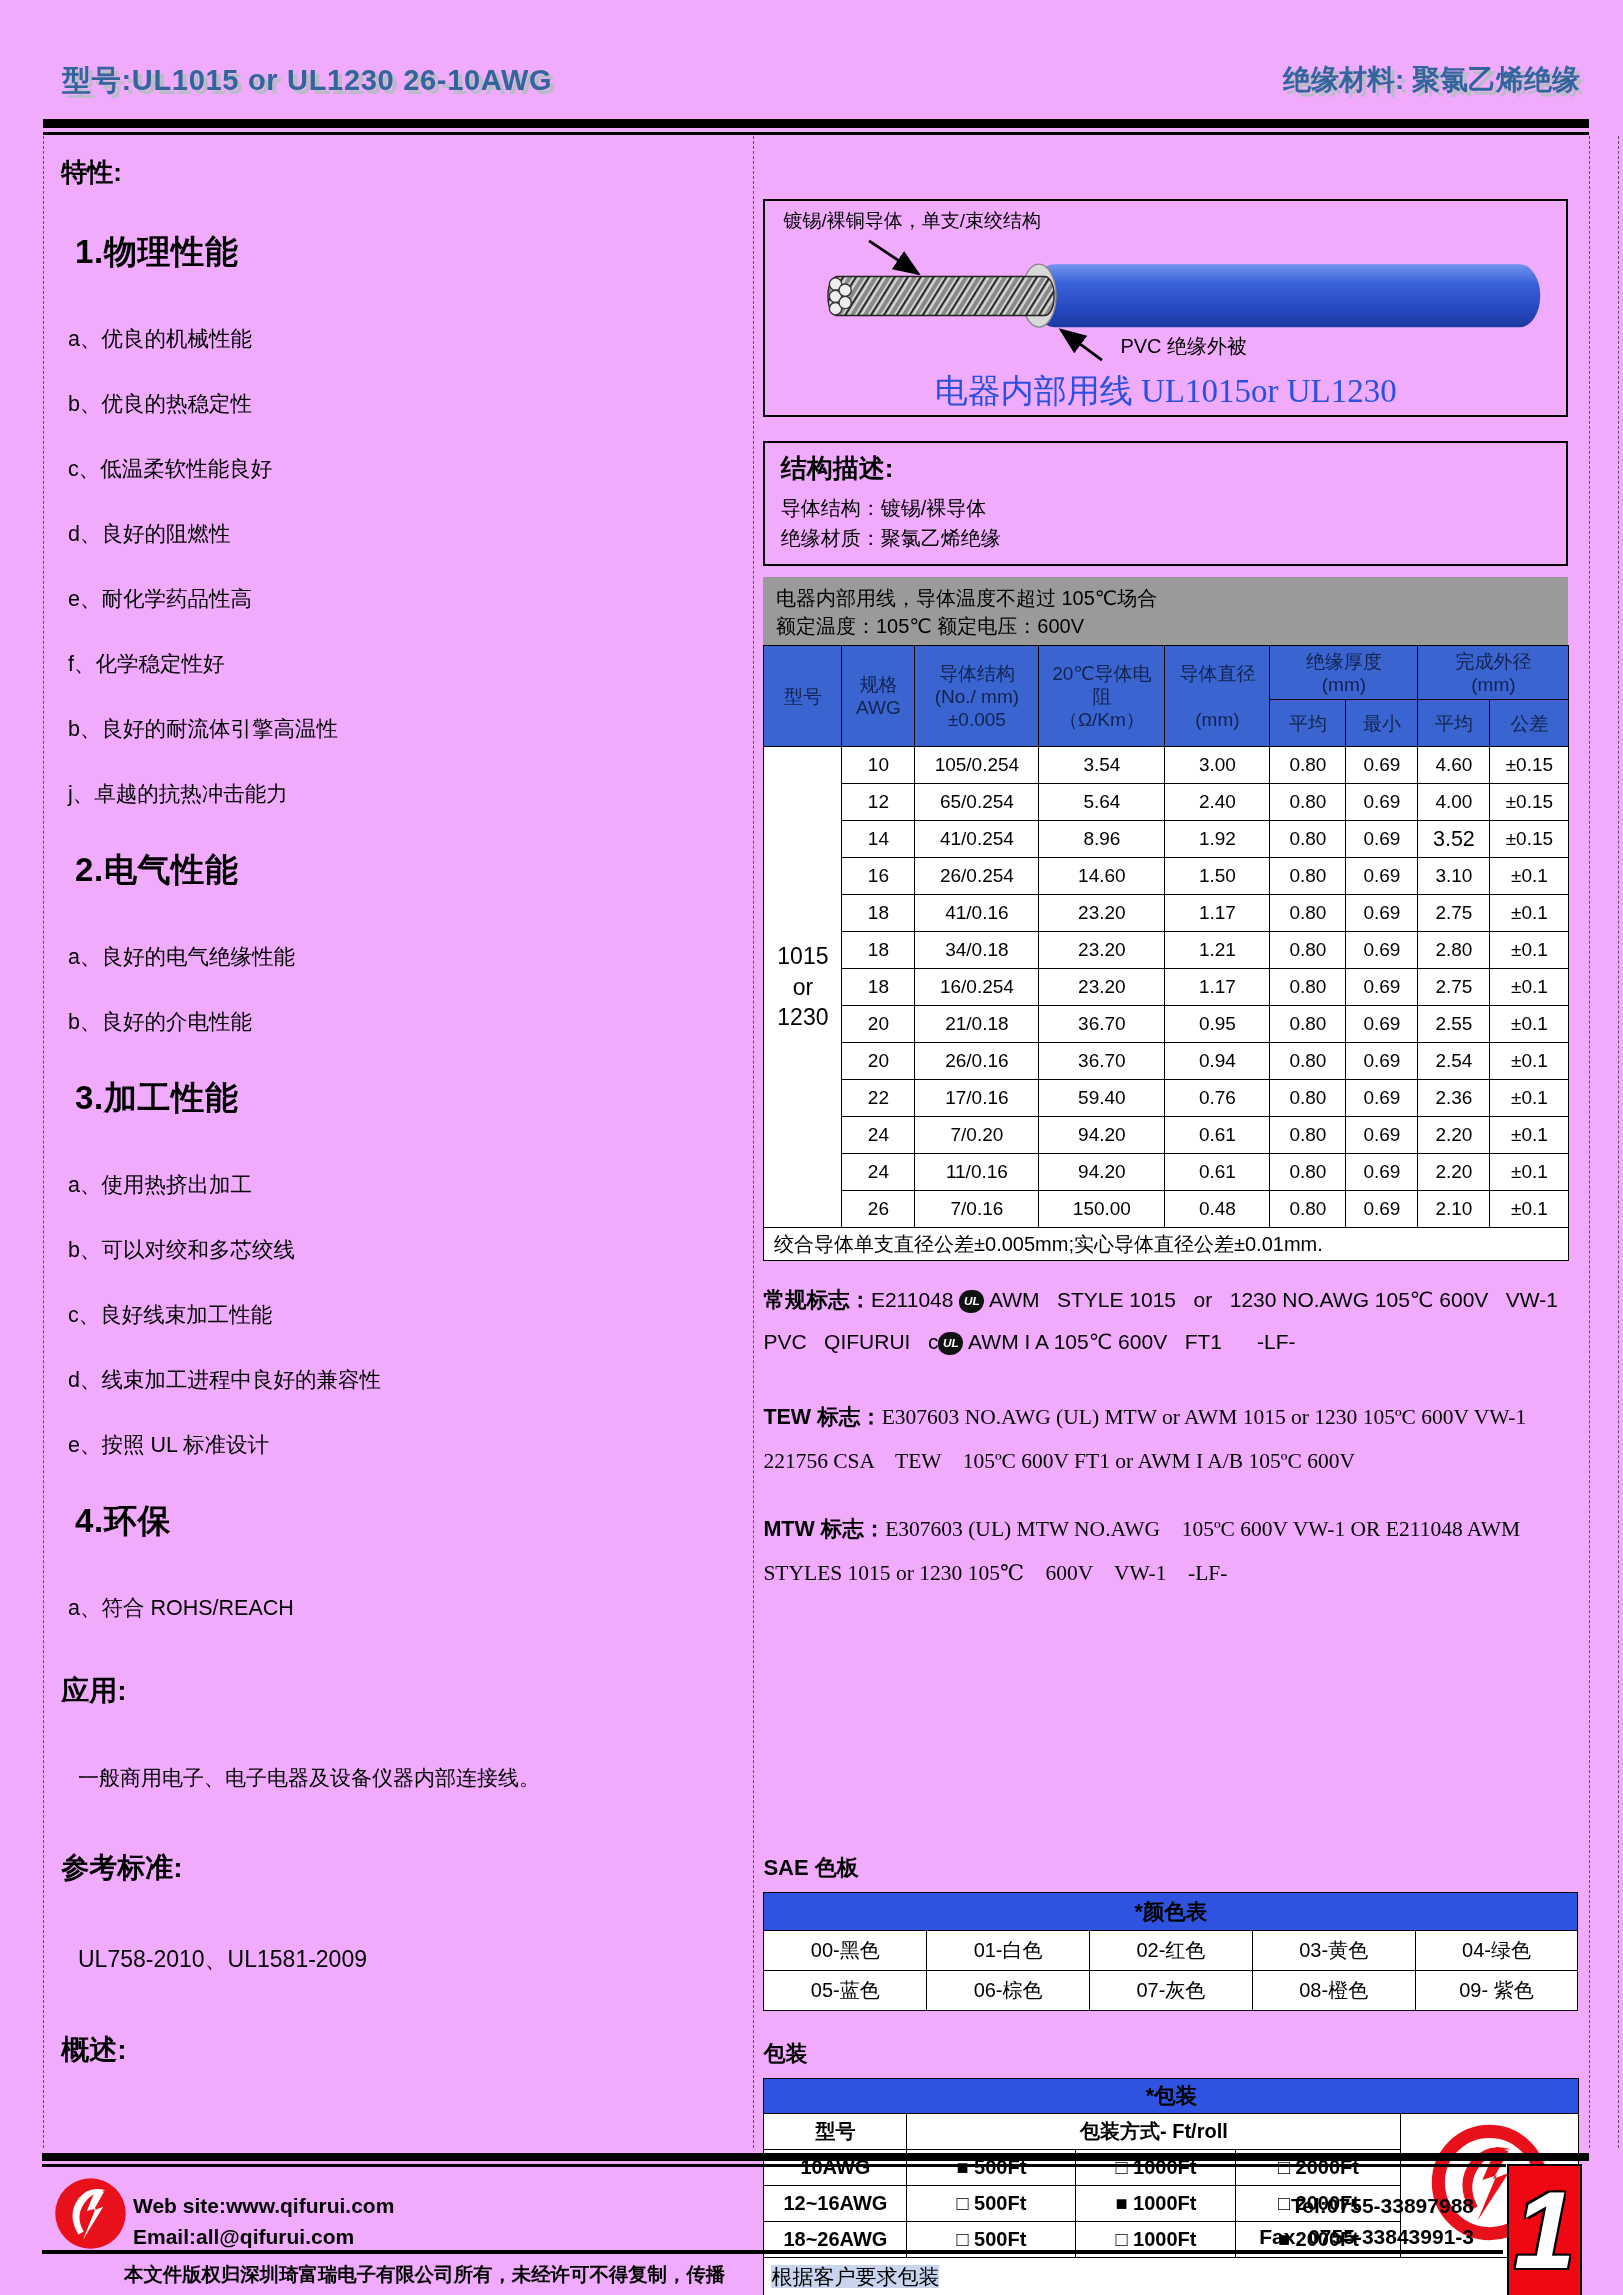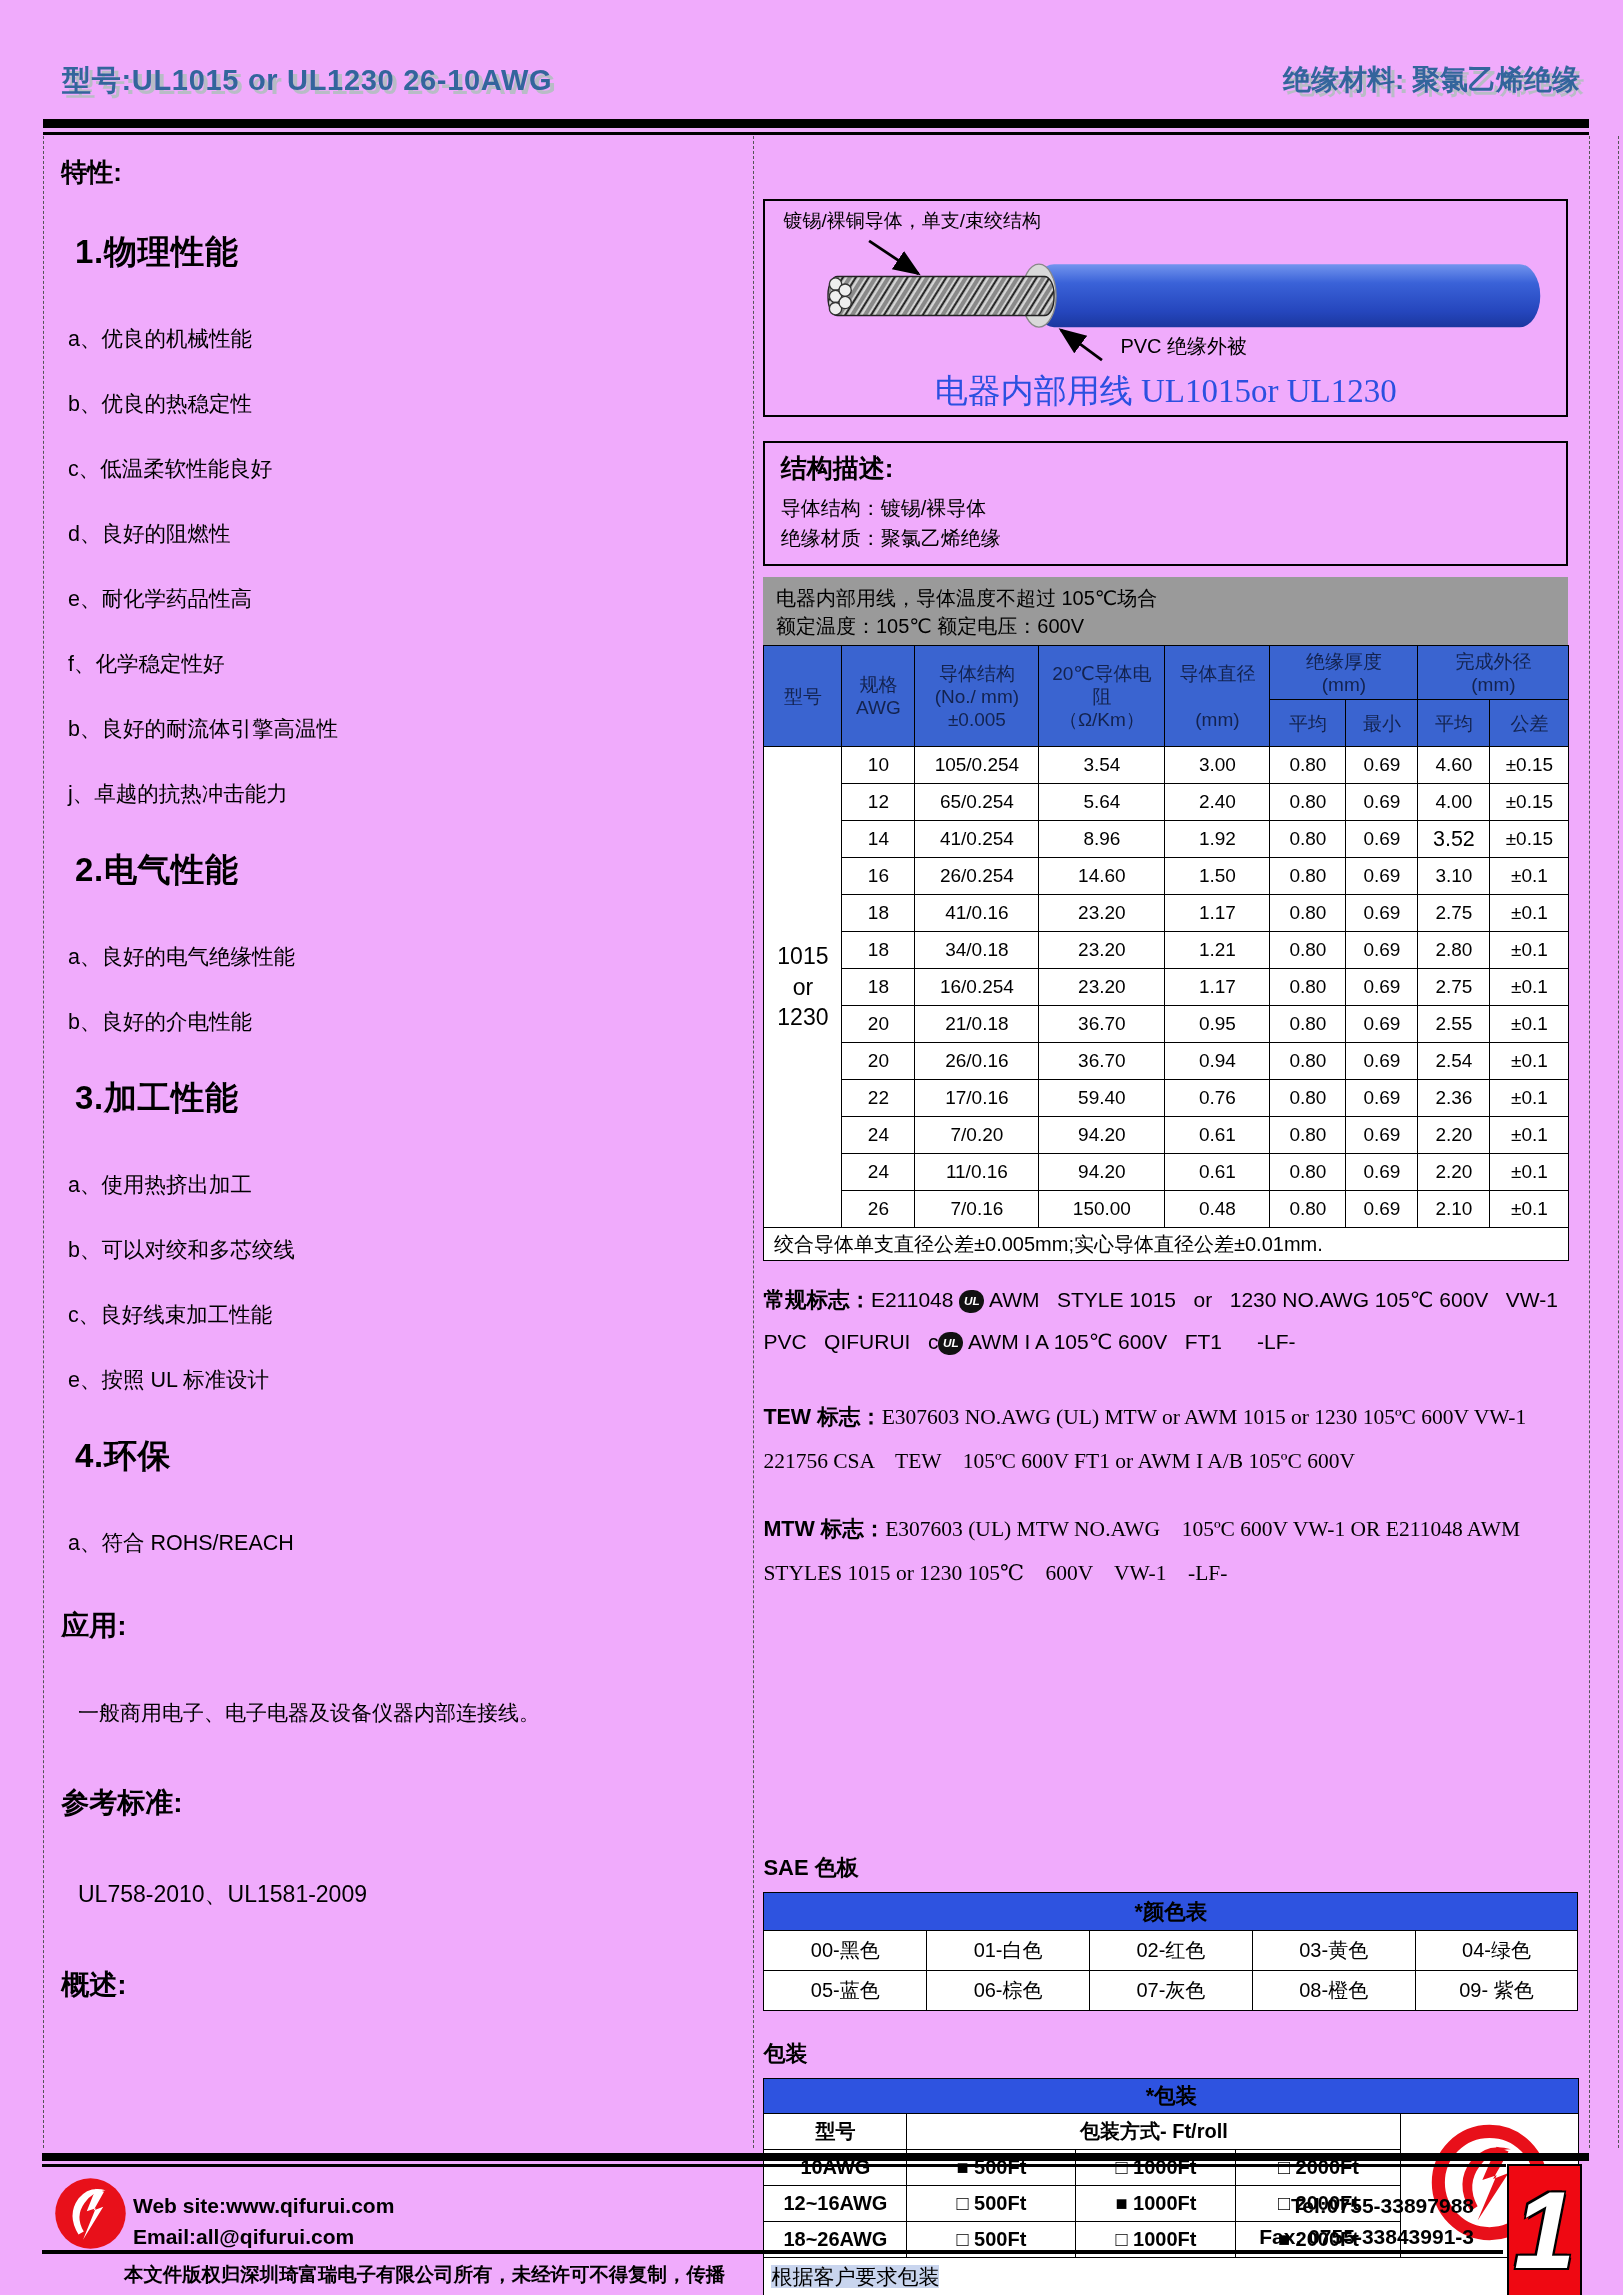--- a/index.html
+++ b/index.html
@@ -117,20 +117,21 @@
     <div class="feat-item">j、卓越的抗热冲击能力</div>
 
     <div class="sec-h">2.电气性能</div>
     <div class="feat-item first">a、良好的电气绝缘性能</div>
     <div class="feat-item">b、良好的介电性能</div>
 
     <div class="sec-h">3.加工性能</div>
     <div class="feat-item first">a、使用热挤出加工</div>
     <div class="feat-item">b、可以对绞和多芯绞线</div>
     <div class="feat-item">c、良好线束加工性能</div>
+    <div class="feat-item">d、线束加工进程中良好的兼容性</div>
     <div class="feat-item">e、按照 UL 标准设计</div>
 
     <div class="sec-h">4.环保</div>
     <div class="feat-item first">a、符合 ROHS/REACH</div>
 
     <div class="app-h">应用:</div>
     <div class="app-t">一般商用电子、电子电器及设备仪器内部连接线。</div>
 
     <div class="ref-h">参考标准:</div>
     <div class="ref-t">UL758-2010、UL1581-2009</div>

